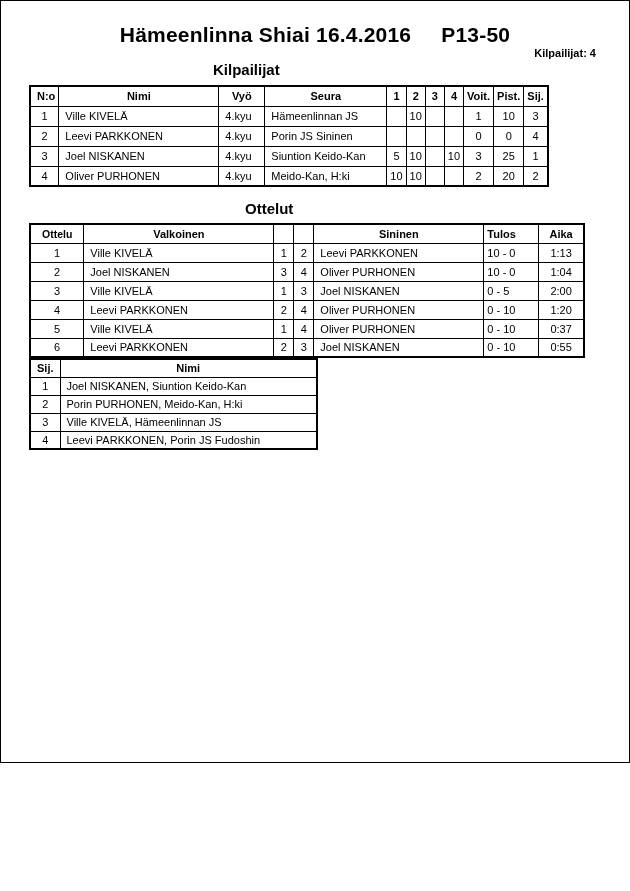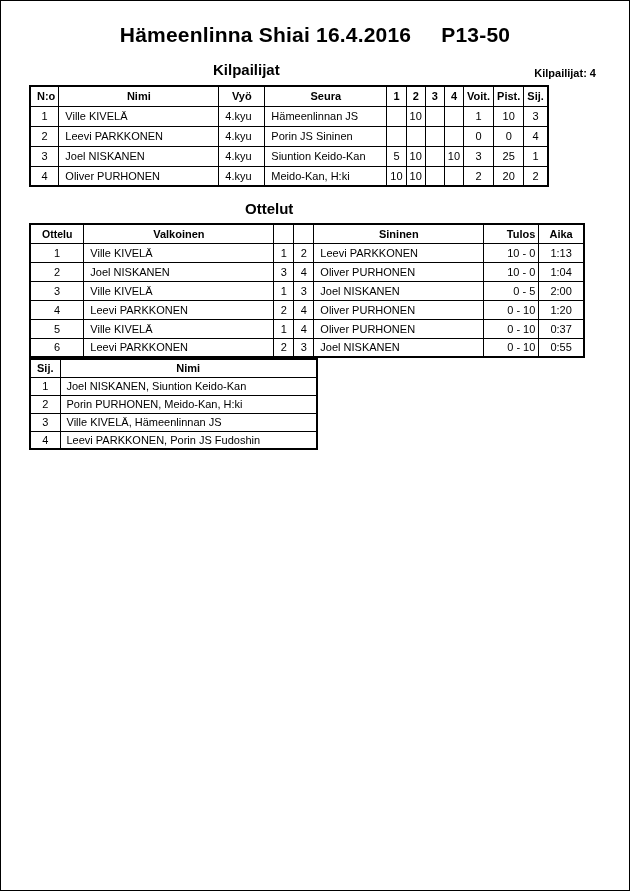--- a/index.html
+++ b/index.html
@@ -1,46 +1,46 @@
 <!DOCTYPE html>
 <html><head>
 <meta charset="utf-8">
 <style>
   * { margin:0; padding:0; box-sizing:border-box; }
   html,body { background:#fff; }
   .page{
-    width:630px; height:891px; position:relative; background:#fff;
+    width:630px; height:763px; position:relative; background:#fff;
     border:1px solid #000; color:#000; overflow:hidden;
     font-family:"Liberation Sans","DejaVu Sans",sans-serif;
   }
   .title-row{
     display:flex; justify-content:center; align-items:baseline; gap:30px;
     margin-top:22px; font-size:21px; font-weight:bold; letter-spacing:0.2px;
   }
   .count-label{
     position:absolute; top:46px; right:33px;
-    font-size:11px; font-weight:bold;margin-top:20px;
+    font-size:11px; font-weight:bold;
   }
   .section-heading{ font-size:15px; font-weight:bold; }
   .h-kilpailijat{ margin:14px 0 7px 212px; }
   .h-ottelut{ margin:13px 0 6px 244px; }
   .h-tulokset{ margin:10px 0 7px 140px; }
   table{
     border-collapse:collapse; table-layout:fixed; margin-left:28px;
     border:2px solid #000;
   }
   td,th{
     border:1px solid #000; font-size:11px; padding:0 3px;
     white-space:nowrap; vertical-align:middle; overflow:visible;
   }
   th{ font-weight:bold; }
   .t1 td,.t1 th{ height:20px; }
   .t2 td,.t2 th{ height:19px; }
   .t3 td,.t3 th{ height:18px; }
-  .al{ text-align:left;padding-left:6px; } .ac{ text-align:center; } .ar{ text-align:right; }
+  .al{ text-align:left;padding-left:6px; } .ac{ text-align:center; } .ar{ text-align:left; }
 </style>
 </head>
 <body>
 
 <div class="page">
 
   <div class="title-row">
     <span>Hämeenlinna Shiai  16.4.2016</span>
     <span>P13-50</span>
   </div>

